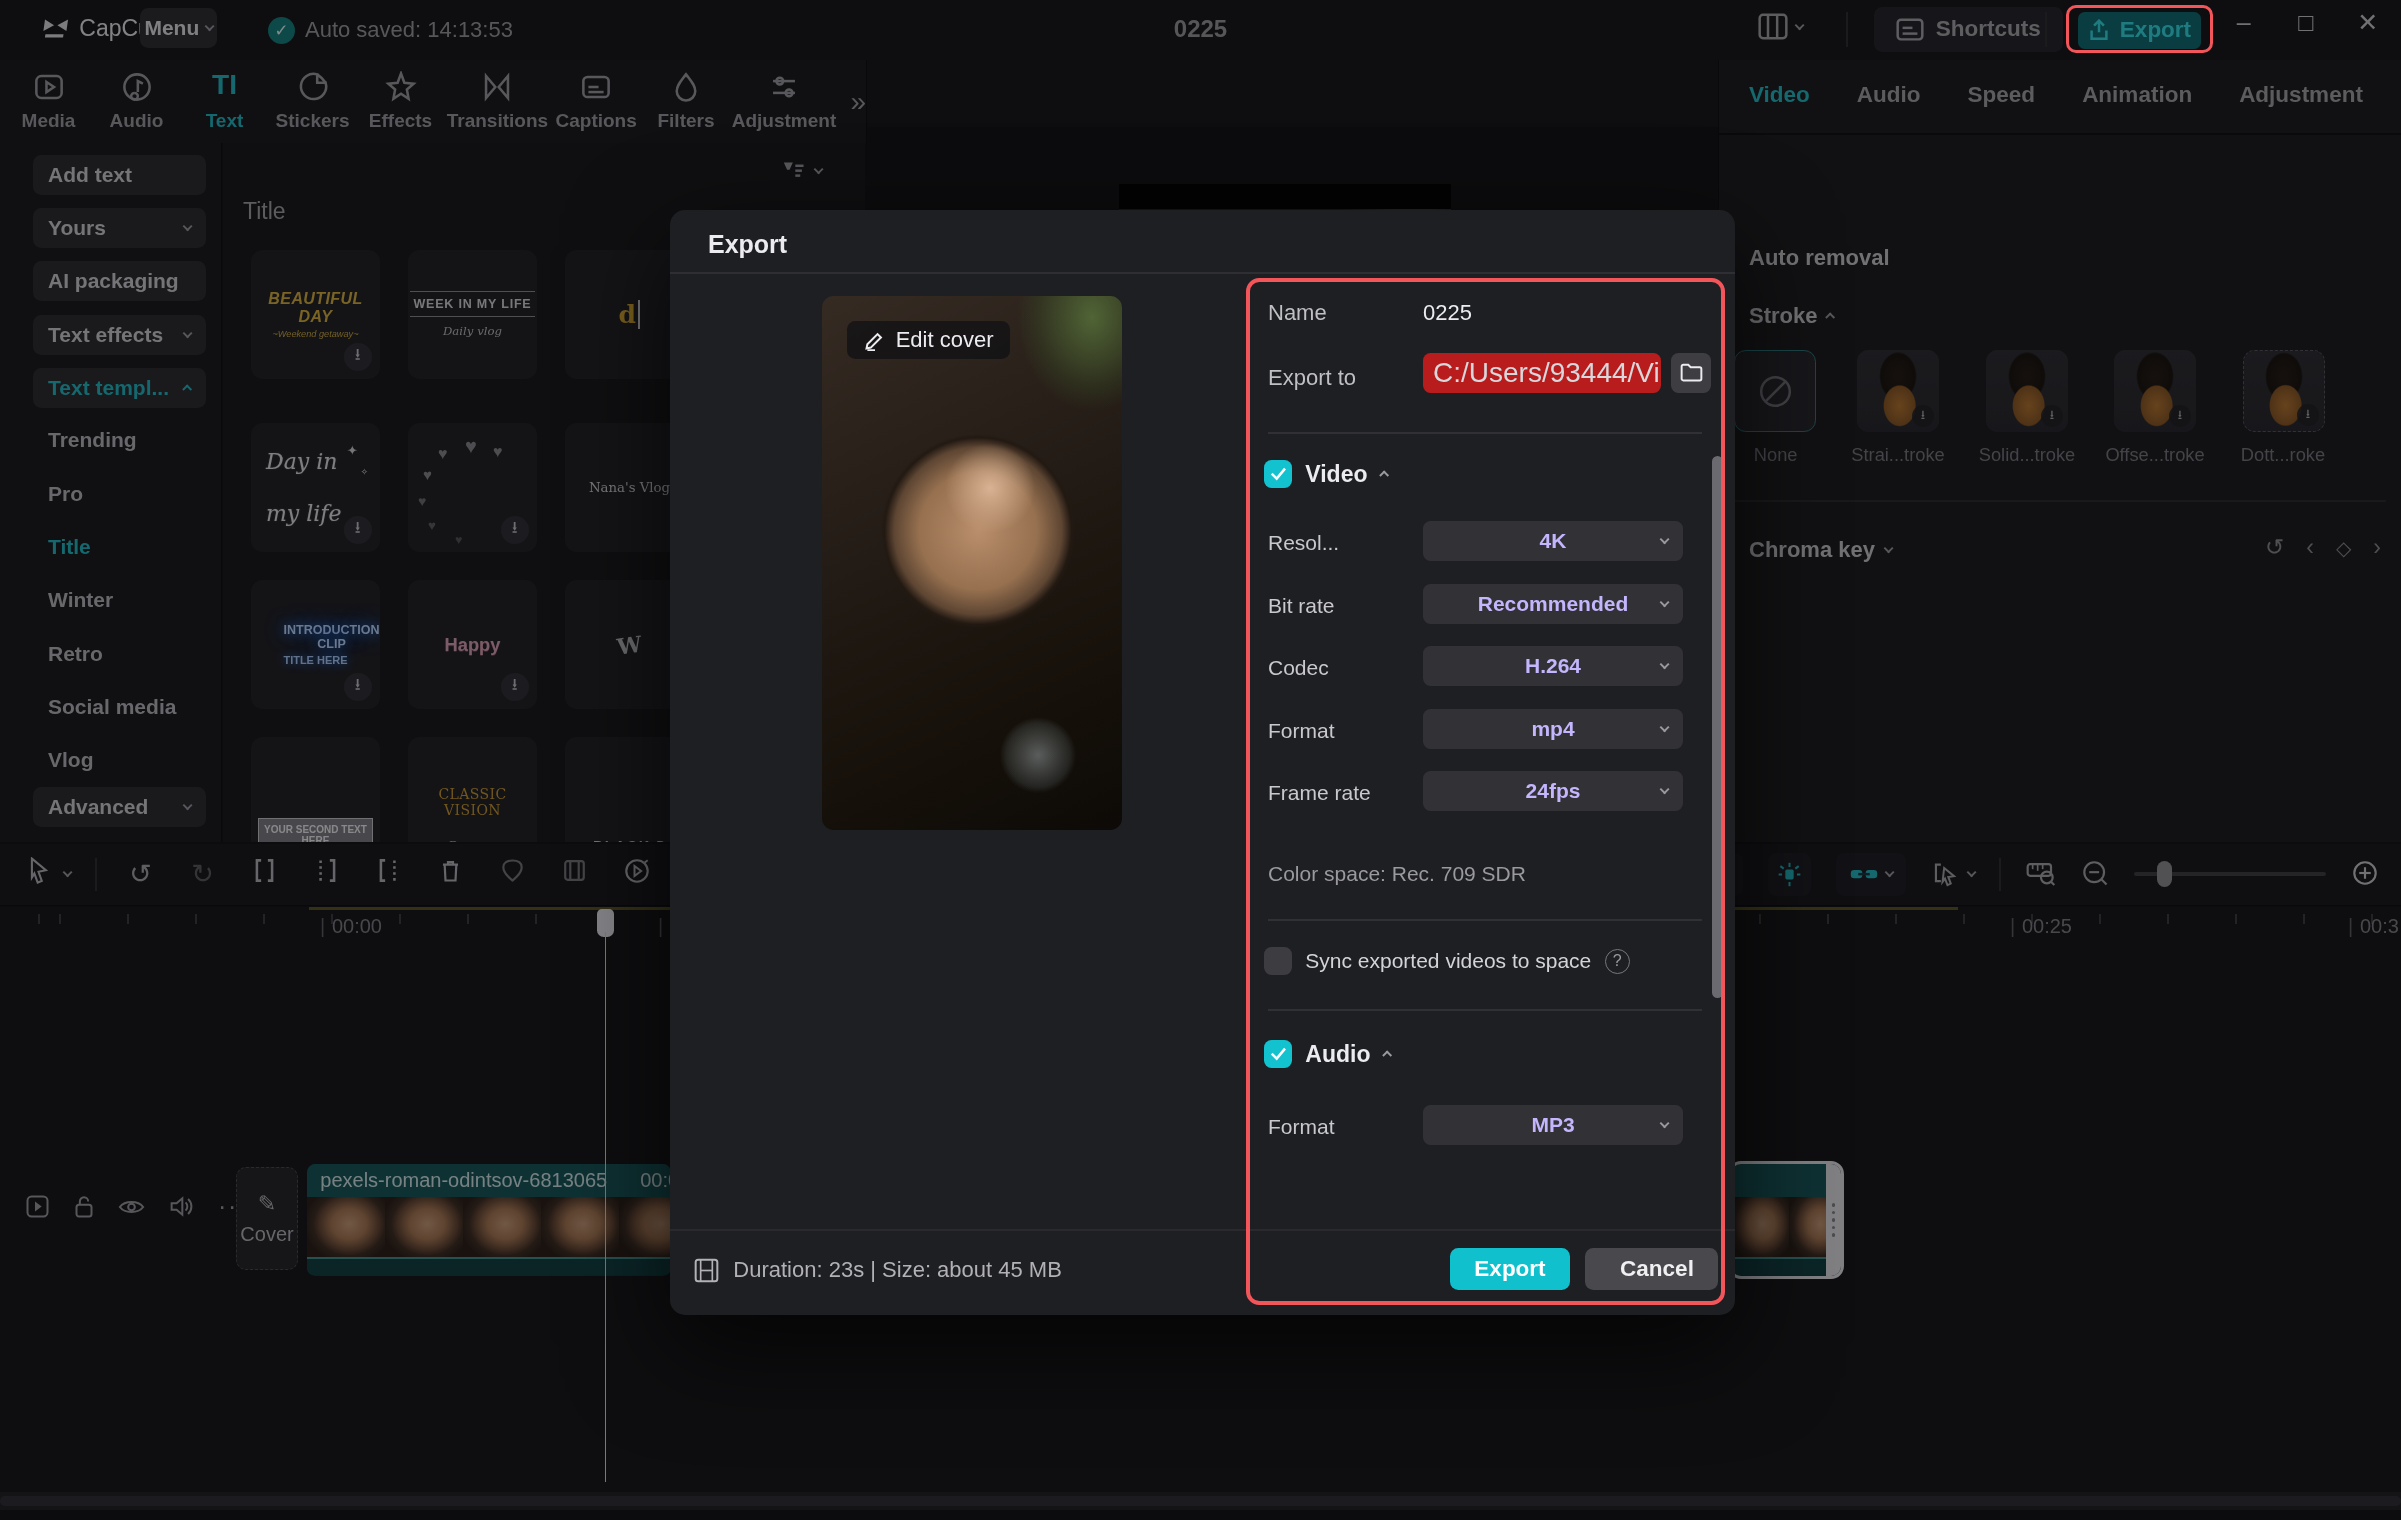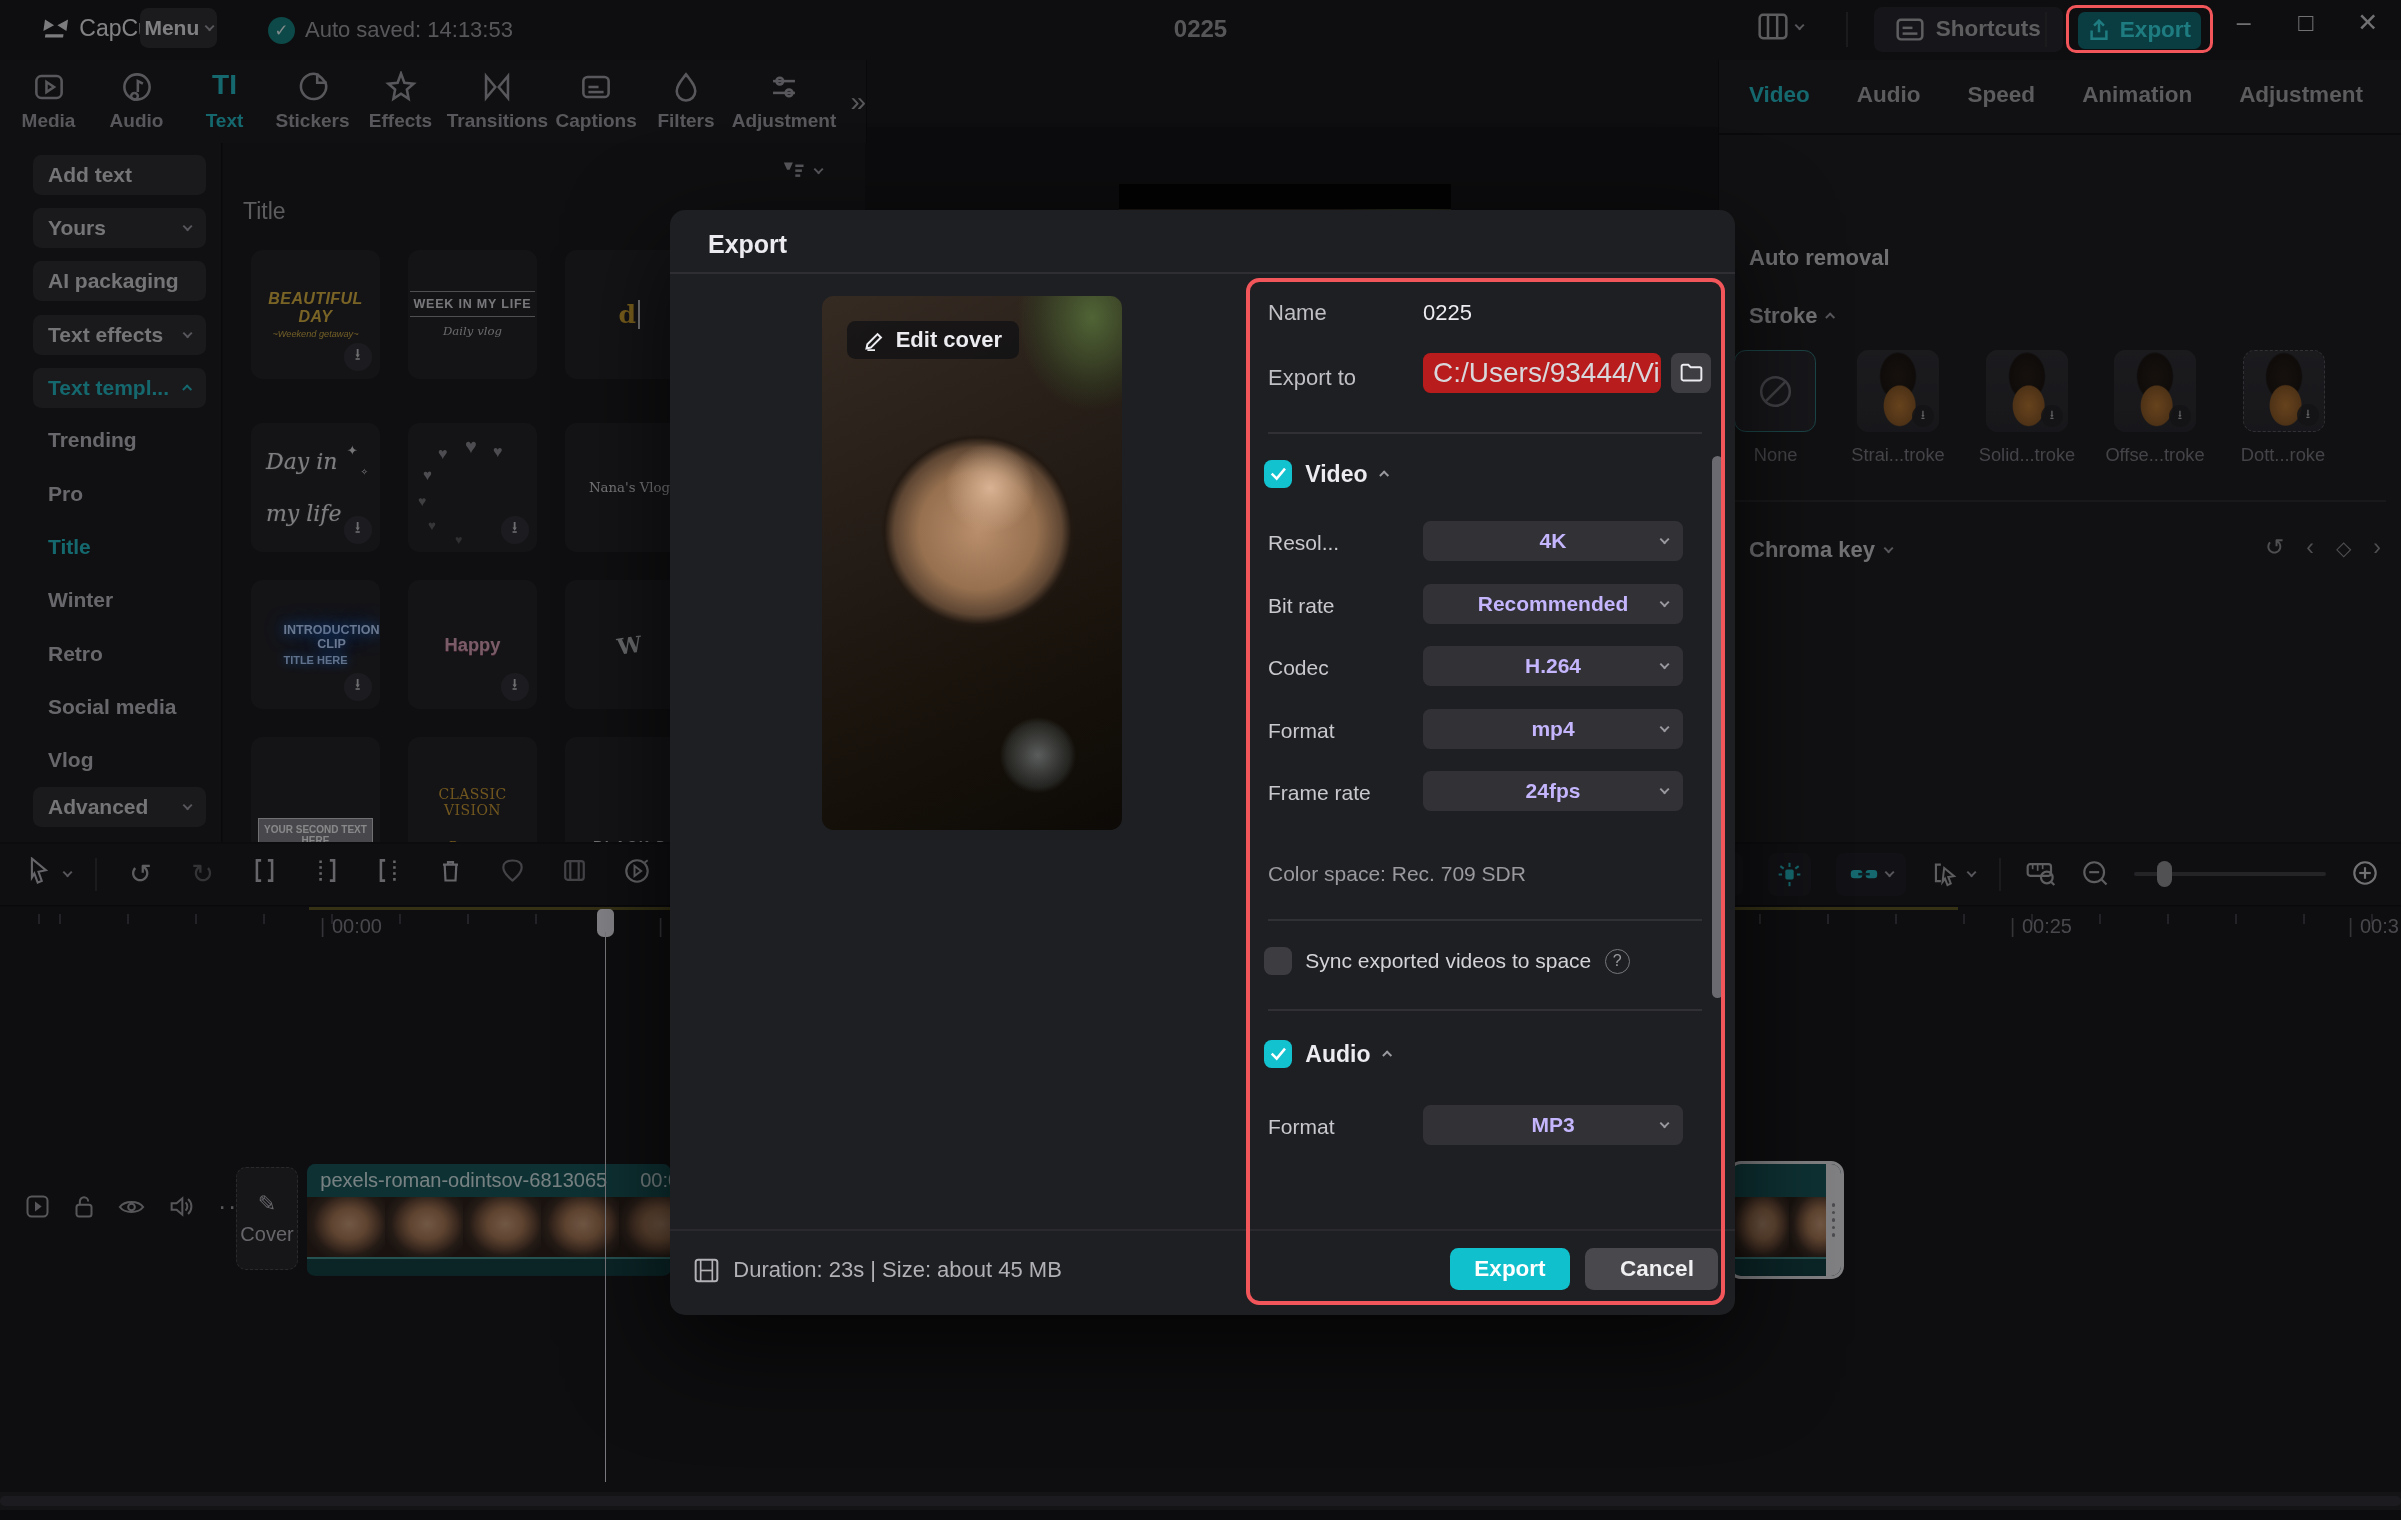--- a/index.html
+++ b/index.html
@@ -138,21 +138,21 @@
   
   #dialog { position:absolute; left:670px; top:210px; width:1065px; height:1105px; background:#1e1f22; border-radius:15px; box-shadow:0 33px 100px rgba(0,0,0,.7); z-index:50; }
   .dlg-title { position:absolute; left:38px; top:20px; color:#ececf0; font-size:25px; font-weight:bold; }
   .dlg-hline { position:absolute; left:0; top:62px; width:100%; height:1.7px; background:#2e2e33; }
   .cover-preview { position:absolute; left:152px; top:86px; width:300px; height:534px; border-radius:11.7px; overflow:hidden;
      background: radial-gradient(circle 53px at 72% 86%, rgba(205,220,228,.38), rgba(130,150,160,.16) 60%, transparent 72%),
                  radial-gradient(ellipse 100px 125px at 90% 4%, rgba(92,122,62,.75), rgba(60,84,40,.3) 55%, transparent 75%),
                  radial-gradient(circle 45px at 56% 36%, #d8b292, rgba(216,178,146,0) 100%),
                  radial-gradient(circle 123px at 52% 44%, #b98e6c 0%, #96704f 48%, #5e4633 68%, rgba(34,25,18,.95) 76%, rgba(26,20,14,0) 79%),
                  linear-gradient(155deg,#352b23,#231b15 42%,#151009 78%,#0d0a07); }
-  .edit-cover { position:absolute; left:25px; top:25px; height:38px; padding:0 16.7px; background:rgba(18,18,20,.8); border-radius:8.3px; display:flex; align-items:center; gap:10px; color:#ececf0; font-size:22px; font-weight:bold; }
+  .edit-cover { position:absolute; left:25px; top:25px; height:38px; padding:0 16.7px; background:rgba(18,18,20,.8); border-radius:8.3px; display:flex; align-items:center; gap:10px; color:#ececf0; font-size:22px; font-weight:normal; }
   .dlg-duration { position:absolute; left:23px; top:1047px; display:flex; align-items:center; gap:13.3px; color:#b2b2b6; font-size:22px; }
   .dlg-flabel { position:absolute; left:598px; color:#bfbfc4; font-size:22px; }
   .dlg-value { position:absolute; left:753px; color:#ececf0; font-size:22px; }
   .dlg-input { position:absolute; left:753px; width:238px; height:40px; background:#b91c1c; border-radius:7.5px; color:#d8d8dc; font-size:28px; display:flex; align-items:center; padding:0 10px; white-space:nowrap; overflow:hidden; }
   .folder-btn { position:absolute; left:1001px; width:40px; height:40px; background:#3d3d42; border-radius:7.5px; display:flex; align-items:center; justify-content:center; }
   .dlg-div { position:absolute; left:598px; width:434px; height:1.7px; background:#303035; }
   .sect-head { position:absolute; left:594px; display:flex; align-items:center; gap:13.3px; }
   .checkbox { width:28px; height:28px; border-radius:7.5px; background:#13c2cf; display:flex; align-items:center; justify-content:center; }
   .checkbox.empty { background:#3c3c41; }
   .sect-title { color:#ececf0; font-size:23px; font-weight:bold; }

